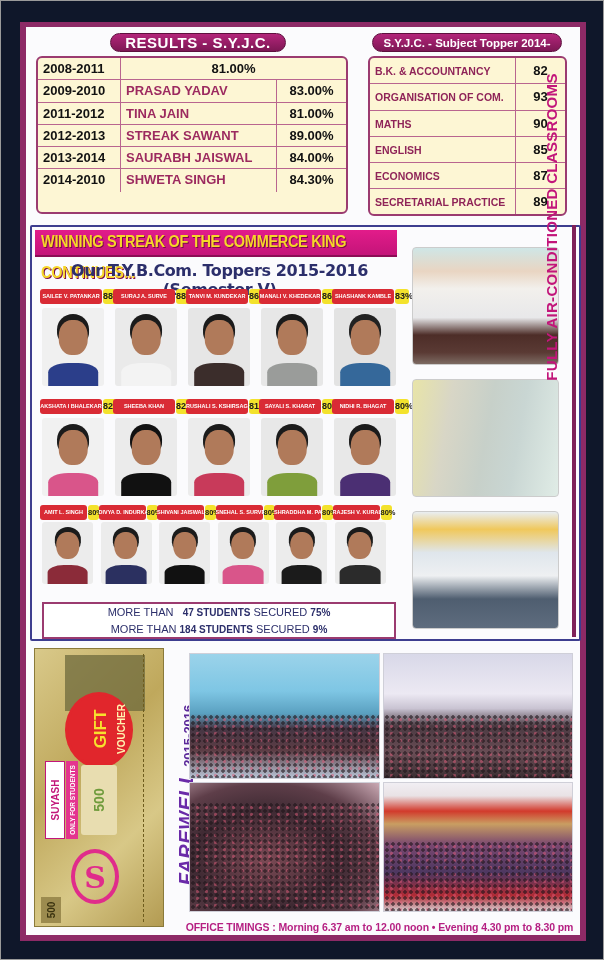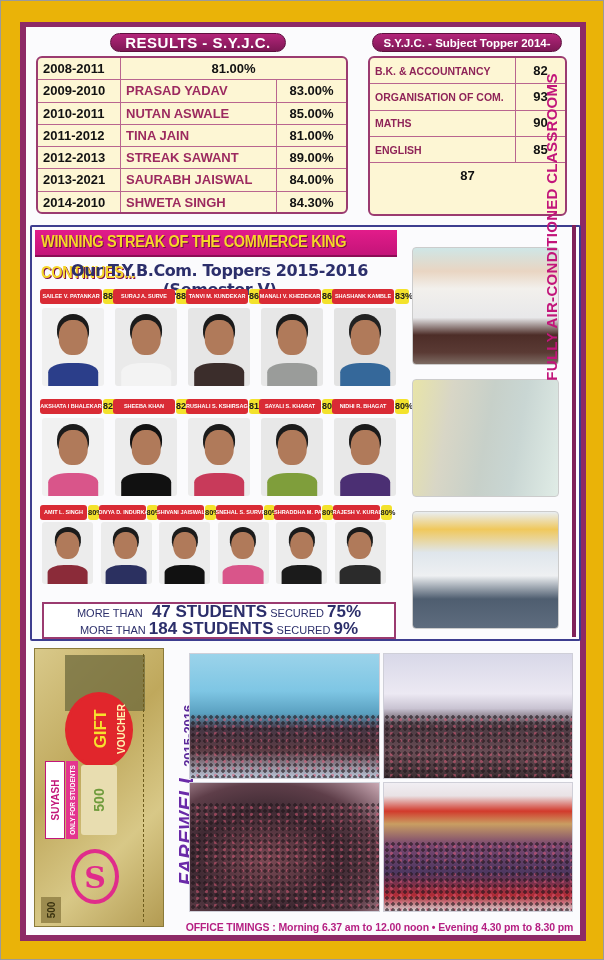--- a/index.html
+++ b/index.html
@@ -1,35 +1,35 @@
 <!DOCTYPE html>
 <html><head>
 <meta charset="utf-8">
 <style>
   * { box-sizing: border-box; margin: 0; padding: 0; }
   html, body { width: 604px; height: 960px; background: #f4f3f5; overflow: hidden; }
   body { font-family: "Liberation Sans", sans-serif; position: relative; }
-  .page-outer { position: absolute; left: 0; top: 0; width: 604px; height: 960px; border: 1px solid #9a9a9a; background: #eab308; }
+  .page-outer { position: absolute; left: 0; top: 0; width: 604px; height: 960px; border: 1px solid #9a9a9a; background: #0f172a; }
   .poster { position: absolute; left: 19px; top: 21px; width: 566px; height: 919px; background: #8d2a66; }
   .poster-inner { position: absolute; left: 6px; top: 5px; right: 6px; bottom: 6px; background: #fbfbfd; }
 
   
   .pill-title { position: absolute; background: linear-gradient(#b3257a, #7d1754); color: #fff; font-weight: bold; border-radius: 10px; text-align: center; border: 1px solid #5e0f3e; }
   .results-title { left: 84px; top: 6px; width: 176px; height: 19px; font-size: 15px; line-height: 18px; letter-spacing: 0.5px; }
   .topper-title { left: 346px; top: 6px; width: 190px; height: 19px; font-size: 11.5px; line-height: 18px; }
 
   .results-table { position: absolute; left: 10px; top: 29px; width: 312px; height: 158px; border: 2px solid #9b3b70; border-radius: 6px; background: #fdf6d4; overflow: hidden; }
   .results-row { display: flex; height: 22.3px; border-bottom: 1px solid #b9658f; }
   .results-row:last-child { border-bottom: none; }
   .results-row .yr { width: 83px; font-weight: bold; font-size: 13px; color: #111; padding-left: 5px; line-height: 22px; border-right: 1px solid #b9658f; }
   .results-row .nm { width: 156px; font-weight: bold; font-size: 13px; color: #9c2a5f; padding-left: 5px; line-height: 22px; border-right: 1px solid #b9658f; }
   .results-row .pc { flex: 1; font-weight: bold; font-size: 13px; color: #111; text-align: center; line-height: 22px; }
 
   .topper-table { position: absolute; left: 342px; top: 29px; width: 199px; height: 160px; border: 2px solid #9b3b70; border-radius: 6px; background: #fdf6d4; overflow: hidden; }
-  .topper-row { display: flex; height: 26.3px; border-bottom: 1px solid #b9658f; align-items: center; }
+  .topper-row { display: flex; height: 26.3px; border-bottom: 1px solid #b9658f; }
   .topper-row:last-child { border-bottom: none; }
   .topper-row .sb { width: 146px; font-weight: bold; font-size: 10.5px; color: #8f2458; padding-left: 5px; line-height: 26px; border-right: 1px solid #b9658f; white-space: nowrap; }
   .topper-row .sc { flex: 1; font-weight: bold; font-size: 13px; color: #111; text-align: center; line-height: 26px; }
 
   
   .middle-box { position: absolute; left: 4px; top: 198px; width: 551px; height: 416px; border: 2px solid #3d3d8f; border-radius: 2px; background: #fbfbfd; }
   .streak-banner { position: absolute; left: 3px; top: 3px; width: 362px; height: 27px; background: linear-gradient(#e21c8a, #c41479); border-bottom: 2px solid #8c0d55; }
   .streak-banner span { display: block; color: #f6d629; font-weight: bold; font-size: 14.5px; line-height: 27px; padding-left: 6px; letter-spacing: -0.3px; text-shadow: 1px 1px 0 #7a0b48; transform: scaleY(1.15); font-family: "Liberation Sans", sans-serif; }
   .tyb-heading { position: absolute; left: 10px; top: 34px; width: 355px; text-align: center; color: #2c2f6b; font-weight: bold; font-size: 16px; font-family: "DejaVu Sans", sans-serif; letter-spacing: -0.4px; }
 
@@ -38,21 +38,21 @@
   .student { position: relative; }
   .student .tag { position: absolute; top: 0; left: 0; height: 15px; background: #d92b35; border-radius: 3px; color: #fff; font-size: 5.5px; font-weight: bold; line-height: 15px; text-align: center; text-transform: uppercase; white-space: nowrap; overflow: hidden; }
   .student .pct { position: absolute; top: 0; height: 15px; background: #f3e22c; border-radius: 3px; color: #1b1b1b; font-size: 9px; font-weight: bold; line-height: 15px; text-align: center; }
   .student .photo { position: absolute; top: 19px; left: 2px; background: #dcdcdc; border-radius: 3px; overflow: hidden; }
   .photo .head { position: absolute; left: 50%; transform: translateX(-50%); background: #b07a5a; border-radius: 45%; }
   .photo .hair { position: absolute; left: 50%; transform: translateX(-50%); background: #1b1512; border-radius: 50% 50% 40% 40%; }
   .photo .body { position: absolute; left: 50%; transform: translateX(-50%); bottom: 0; border-radius: 40% 40% 0 0; }
 
   .stats-box { position: absolute; left: 10px; top: 375px; width: 354px; height: 37px; border: 2px solid #9b3b70; background: #fff; text-align: center; }
   .stats-line { font-size: 11px; color: #2c2f6b; line-height: 16px; }
-  .stats-line b { font-size: 17px; font-weight: 900; color: #2c2f6b; }
+  .stats-line b { font-size: 10px; font-weight: 900; color: #2c2f6b; }
 
   .classrooms { position: absolute; left: 380px; top: 20px; width: 150px; }
   .classroom-photo { position: absolute; left: 0; width: 147px; border-radius: 4px; overflow: hidden; border: 1px solid #ccc; }
   .ac-label { position: absolute; left: 517px; top: 395px; transform-origin: left top; transform: rotate(-90deg); color: #c2157a; font-weight: 900; font-size: 15px; white-space: nowrap; letter-spacing: 0.3px; width: 390px; text-align: center; }
   .ac-bar { position: absolute; left: 543px; top: 201px; width: 4px; height: 412px; background: #7f2159; }
   .voucher { position: absolute; left: 8px; top: 621px; width: 130px; height: 279px; background: linear-gradient(135deg, #d9c98a, #bfa85c 40%, #d8c887 70%, #b39b52); border: 1px solid #8a7a3a; }
   .voucher .note500 { position: absolute; left: 30px; top: 6px; width: 80px; height: 56px; background: #6e6a3c; opacity: .75; }
   .voucher .gift-badge { position: absolute; left: 33px; top: 46px; width: 62px; height: 70px; background: #e1262c; border-radius: 50%; box-shadow: 0 0 0 3px #e1262c; }
   .voucher .gift-text { position: absolute; left: 66px; top: 80px; transform: translate(-50%,-50%) rotate(-90deg); color: #f7e12e; font-weight: 900; font-size: 17px; white-space: nowrap; }
   .voucher .voucher-text { position: absolute; left: 86px; top: 80px; transform: translate(-50%,-50%) rotate(-90deg); color: #fff3b0; font-weight: bold; font-size: 10px; white-space: nowrap; }
@@ -93,36 +93,31 @@
         <div class="results-row">
             <span class="yr">2008-2011</span>
             <span class="pc">81.00%</span>
           </div>
         <div class="results-row">
             <span class="yr">2009-2010</span>
             <span class="nm">PRASAD YADAV</span>
             <span class="pc">83.00%</span>
           </div>
         <div class="results-row">
-            <span class="yr">2010-2011</span>
-            <span class="nm">NUTAN ASWALE</span>
-            <span class="pc">85.00%</span>
-          </div>
-        <div class="results-row">
             <span class="yr">2011-2012</span>
             <span class="nm">TINA JAIN</span>
             <span class="pc">81.00%</span>
           </div>
         <div class="results-row">
             <span class="yr">2012-2013</span>
             <span class="nm">STREAK SAWANT</span>
             <span class="pc">89.00%</span>
           </div>
         <div class="results-row">
-            <span class="yr">2013-2021</span>
+            <span class="yr">2013-2014</span>
             <span class="nm">SAURABH JAISWAL</span>
             <span class="pc">84.00%</span>
           </div>
         <div class="results-row">
             <span class="yr">2014-2010</span>
             <span class="nm">SHWETA SINGH</span>
             <span class="pc">84.30%</span>
           </div>
       </div>
 
@@ -138,21 +133,26 @@
           </div>
         <div class="topper-row">
             <span class="sb">MATHS</span>
             <span class="sc">90</span>
           </div>
         <div class="topper-row">
             <span class="sb">ENGLISH</span>
             <span class="sc">85</span>
           </div>
         <div class="topper-row">
+            <span class="sb">ECONOMICS</span>
             <span class="sc">87</span>
+          </div>
+        <div class="topper-row">
+            <span class="sb">SECRETARIAL PRACTICE</span>
+            <span class="sc">89</span>
           </div>
       </div>
 
       <div class="middle-box">
         <div class="streak-banner">
             <span>WINNING STREAK OF THE COMMERCE KING CONTINUES...</span>
           </div>
         <div class="tyb-heading">Our T.Y.B.Com. Toppers 2015-2016 (Semester V)</div>
 
         <div class="student-grid" id="student-grid">

